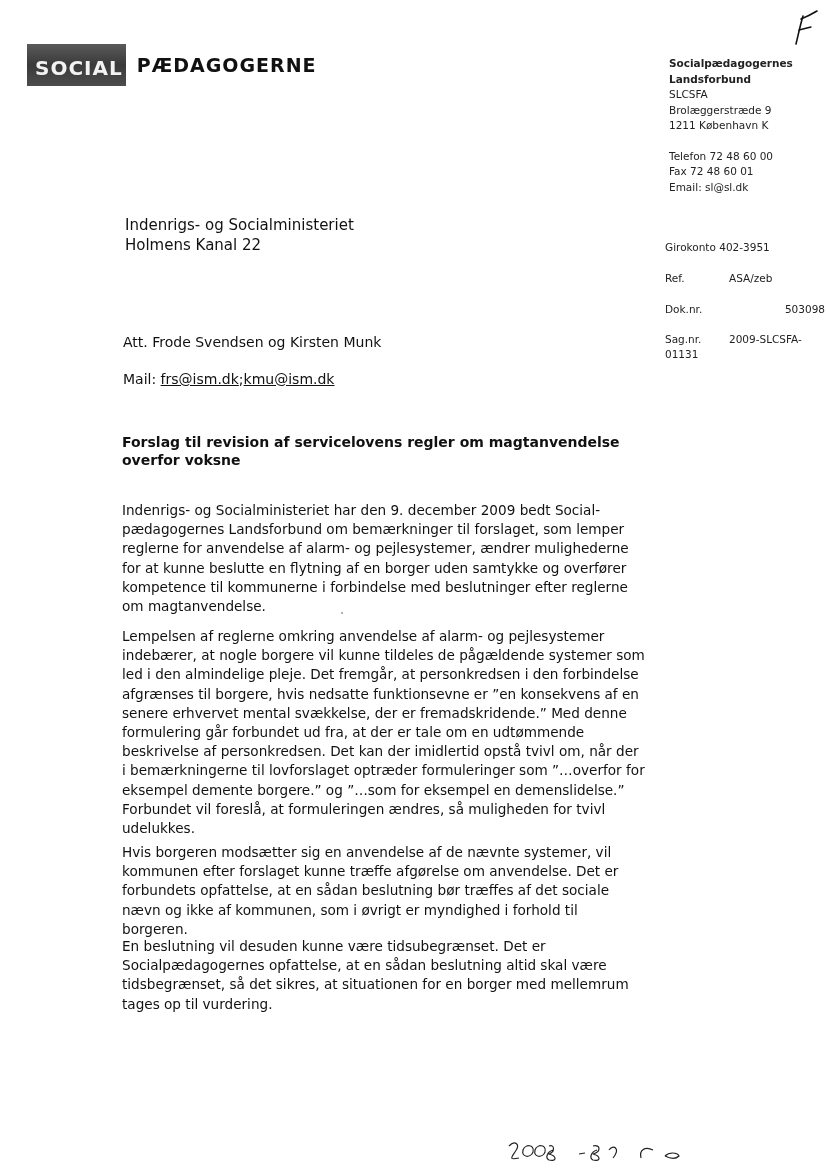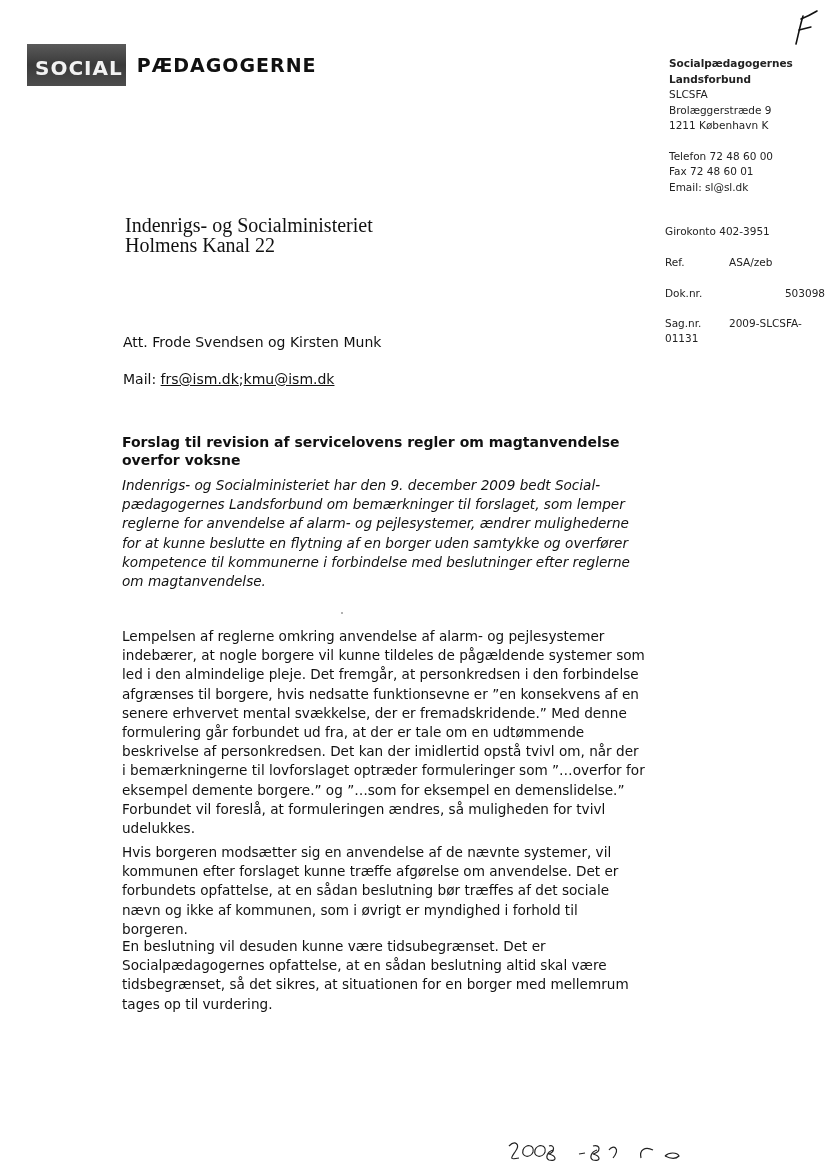--- a/index.html
+++ b/index.html
@@ -14,32 +14,32 @@
       font-size: 20px; letter-spacing: 1px; padding: 11px 3px 5px 8px; height: 26px; line-height: 26px;
     }
     .logo-text { font-family: "DejaVu Sans", sans-serif; font-weight: bold; font-size: 19px; letter-spacing: 1px; padding-left: 11px; color: #111; }
 
     .signature-f { position: absolute; left: 786px; top: 8px; width: 34px; height: 40px; }
     .signature-bottom { position: absolute; left: 505px; top: 1138px; width: 200px; height: 26px; }
 
     .sidebar { position: absolute; left: 669px; top: 56px; width: 150px; font-size: 10.5px; line-height: 15.5px; color: #222; }
     .sidebar .bold { font-weight: bold; }
     .sidebar .gap { height: 15px; }
-    .meta-row { display: flex; position: absolute; left: 665px; font-size: 10.5px; color: #222; width: 160px; }
+    .meta-row { display: flex; position: absolute; left: 665px; font-size: 10.5px; color: #222; width: 160px; margin-top: 16px; }
     .meta-row .k { width: 64px; }
 
-    .address { position: absolute; left: 125px; top: 216px; font-size: 20px; line-height: 19.5px; color: #111; font-family: Liberation Serif, serif; }
+    .address { position: absolute; left: 125px; top: 216px; font-size: 15px; line-height: 19.5px; color: #111; }
     .att { position: absolute; left: 123px; top: 334px; font-size: 14px; color: #111; }
     .mail { position: absolute; left: 123px; top: 371px; font-size: 14px; color: #111; }
     .mail a { color: #111; text-decoration: underline; }
 
     .heading { position: absolute; left: 122px; top: 433px; width: 520px; font-size: 14px; font-weight: bold; line-height: 18px; color: #111; }
 
     .para { position: absolute; left: 122px; width: 540px; font-size: 13.6px; line-height: 19.2px; color: #111; white-space: pre-line; }
-    .p1 { top: 476px; font-style: italic; }
+    .p1 { top: 501px; }
     .p2 { top: 627px; }
     .p3 { top: 843px; }
     .p4 { top: 937px; }
 
     .dot { position: absolute; left: 341px; top: 612px; width: 2px; height: 2px; background: #999; border-radius: 1px; }
   </style>
 </head>
 <body>
 
 <div class="logo">

